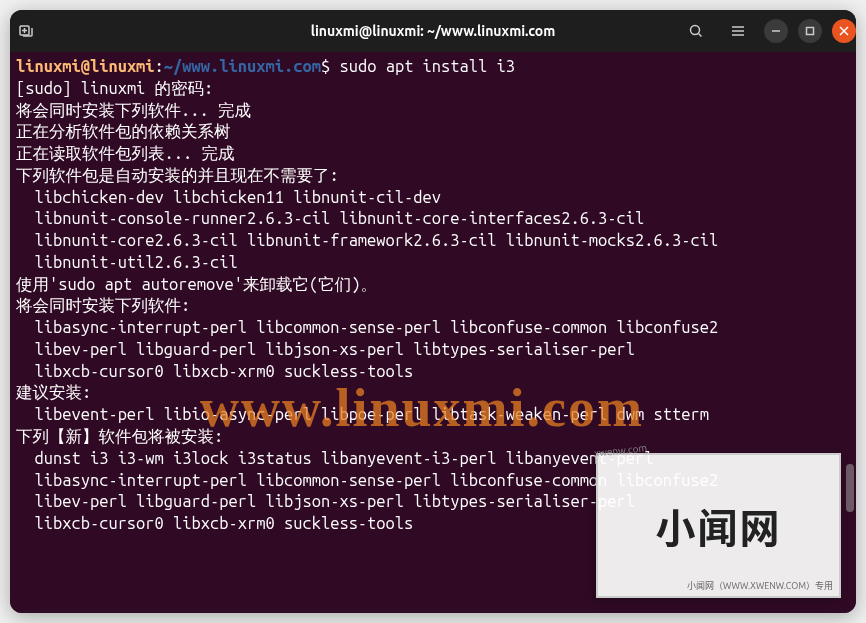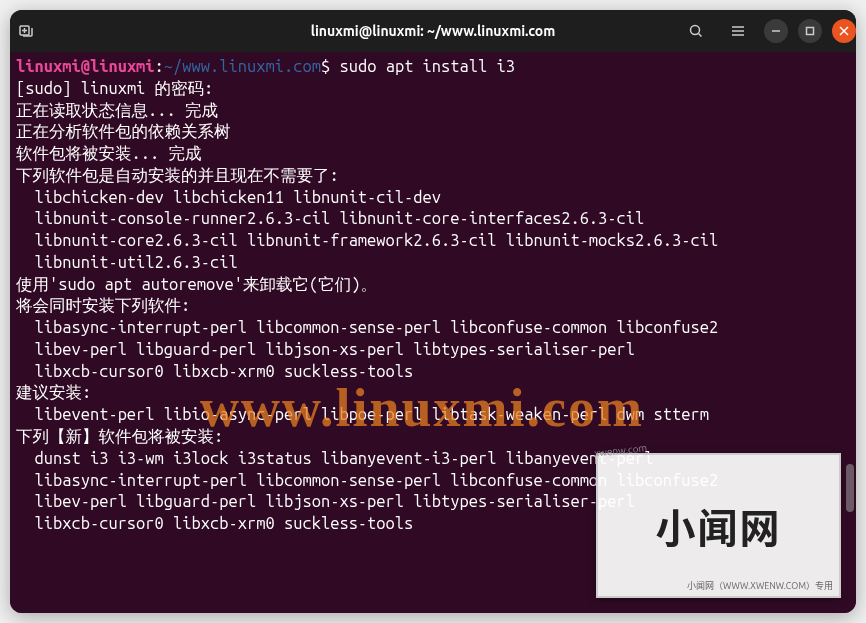--- a/index.html
+++ b/index.html
@@ -86,22 +86,22 @@
       flex: 1;
       background: #300a24;
       padding: 4px 6px;
       font-family: "Ubuntu Mono", "DejaVu Sans Mono", monospace;
       font-size: 16.5px;
       line-height: 1.32;
       color: #ffffff;
       overflow: hidden;
       position: relative;
     }
-    .prompt-user { color: #ec4899; font-weight: bold; margin-top: 16px; }
-    .prompt-path { color: #3465a4; font-weight: normal; }
+    .prompt-user { color: #fdba74; font-weight: bold; margin-top: 16px; }
+    .prompt-path { color: #3465a4; font-weight: bold; }
     .prompt-cmd { color: #ffffff; }
     .term-line { white-space: pre-wrap; word-break: break-all; }
     .indent { padding-left: 2ch; }
     .watermark1 {
       position: absolute;
       top: 367px;
       left: 190px;
       font-size: 54px;
       font-weight: bold;
       color: rgba(230, 126, 34, 0.75);
@@ -198,23 +198,23 @@
         <svg width="10" height="10" viewBox="0 0 10 10" stroke="currentColor" stroke-width="1.5">
             <path d="M1 1l8 8M9 1l-8 8"></path>
           </svg>
       </div>
     </div>
   </div>
 
   <div class="terminal">
     <div class="term-line"><span class="prompt-user">linuxmi@linuxmi</span><span class="prompt-cmd">:</span><span class="prompt-path">~/www.linuxmi.com</span><span class="prompt-cmd">$</span> <span class="prompt-cmd">sudo apt install i3</span></div>
     <div class="term-line">[sudo] linuxmi 的密码:</div>
-    <div class="term-line">正在读取状态信息... 完成</div>
+    <div class="term-line">将会同时安装下列软件... 完成</div>
     <div class="term-line">正在分析软件包的依赖关系树</div>
-    <div class="term-line">软件包将被安装... 完成</div>
+    <div class="term-line">正在读取软件包列表... 完成</div>
     <div class="term-line">下列软件包是自动安装的并且现在不需要了:</div>
     <div class="term-line indent">libchicken-dev libchicken11 libnunit-cil-dev</div>
     <div class="term-line indent">libnunit-console-runner2.6.3-cil libnunit-core-interfaces2.6.3-cil</div>
     <div class="term-line indent">libnunit-core2.6.3-cil libnunit-framework2.6.3-cil libnunit-mocks2.6.3-cil</div>
     <div class="term-line indent">libnunit-util2.6.3-cil</div>
     <div class="term-line">使用'sudo apt autoremove'来卸载它(它们)。</div>
     <div class="term-line">将会同时安装下列软件:</div>
     <div class="term-line indent">libasync-interrupt-perl libcommon-sense-perl libconfuse-common libconfuse2</div>
     <div class="term-line indent">libev-perl libguard-perl libjson-xs-perl libtypes-serialiser-perl</div>
     <div class="term-line indent">libxcb-cursor0 libxcb-xrm0 suckless-tools</div>

